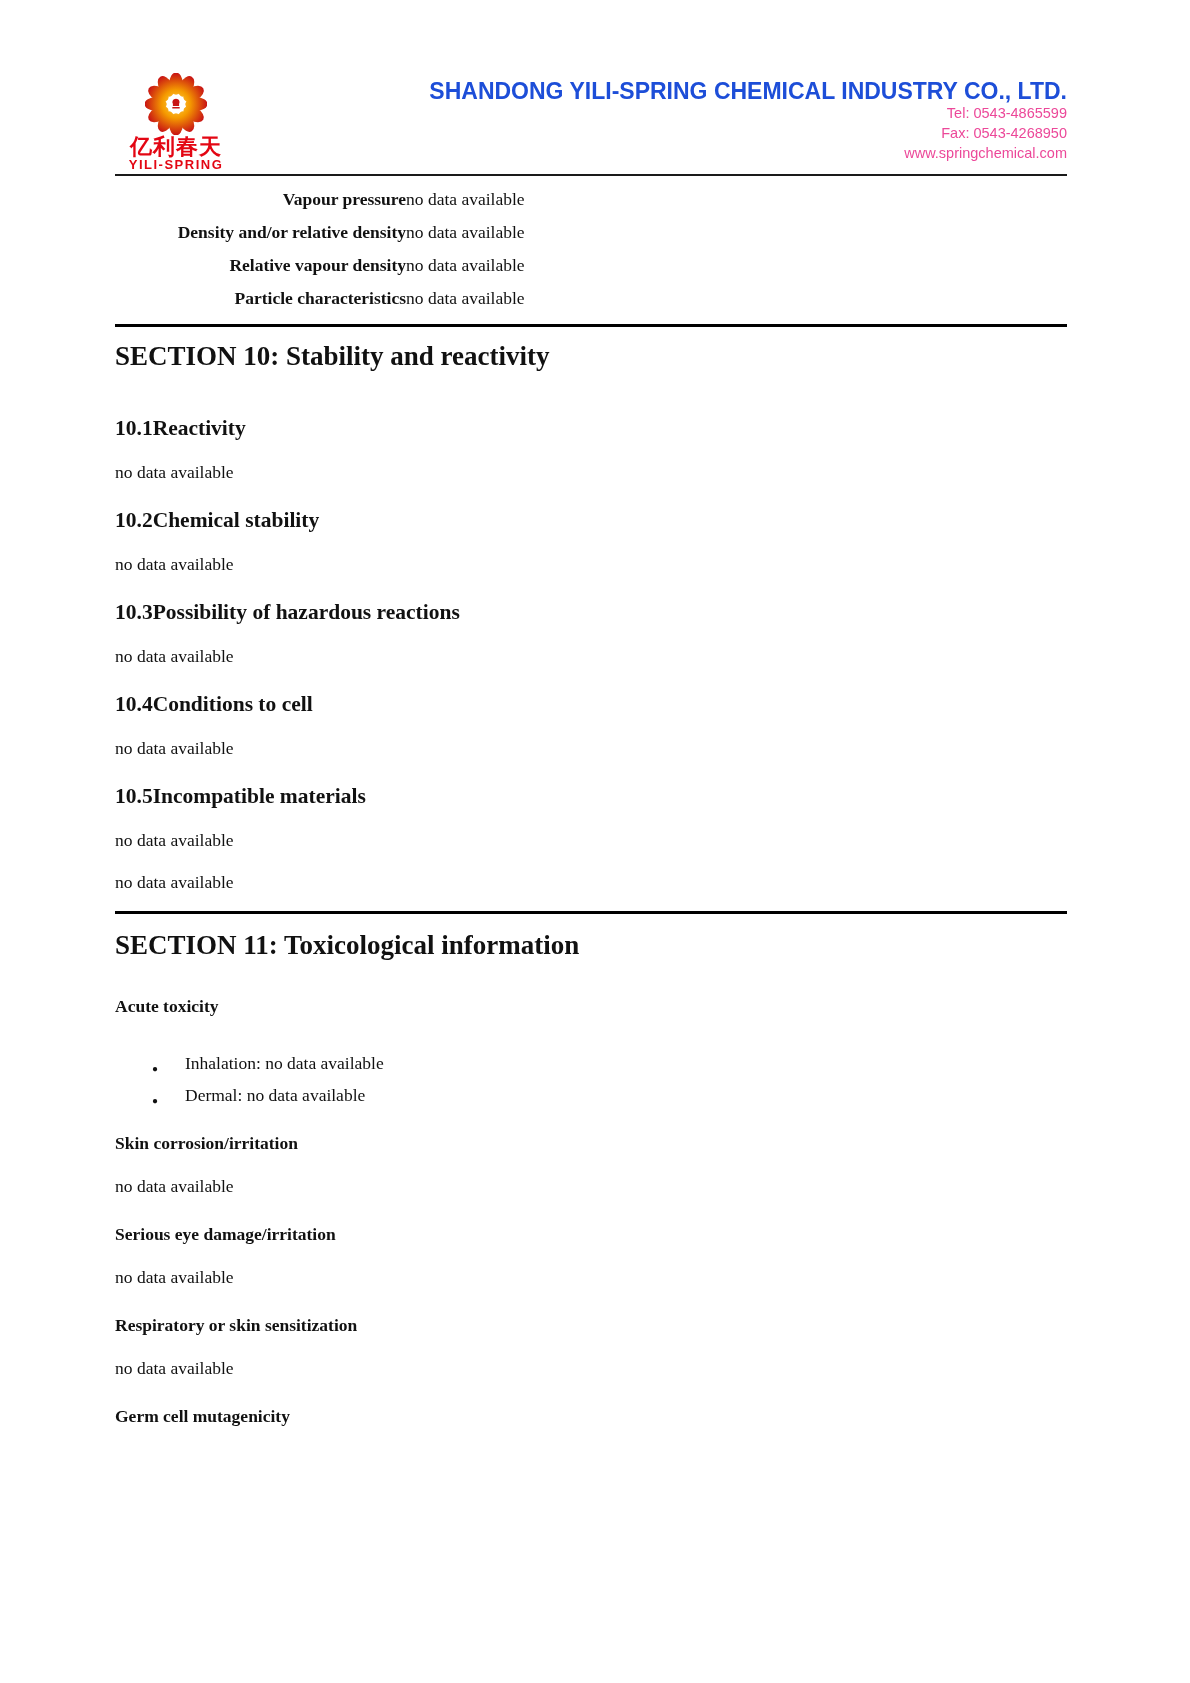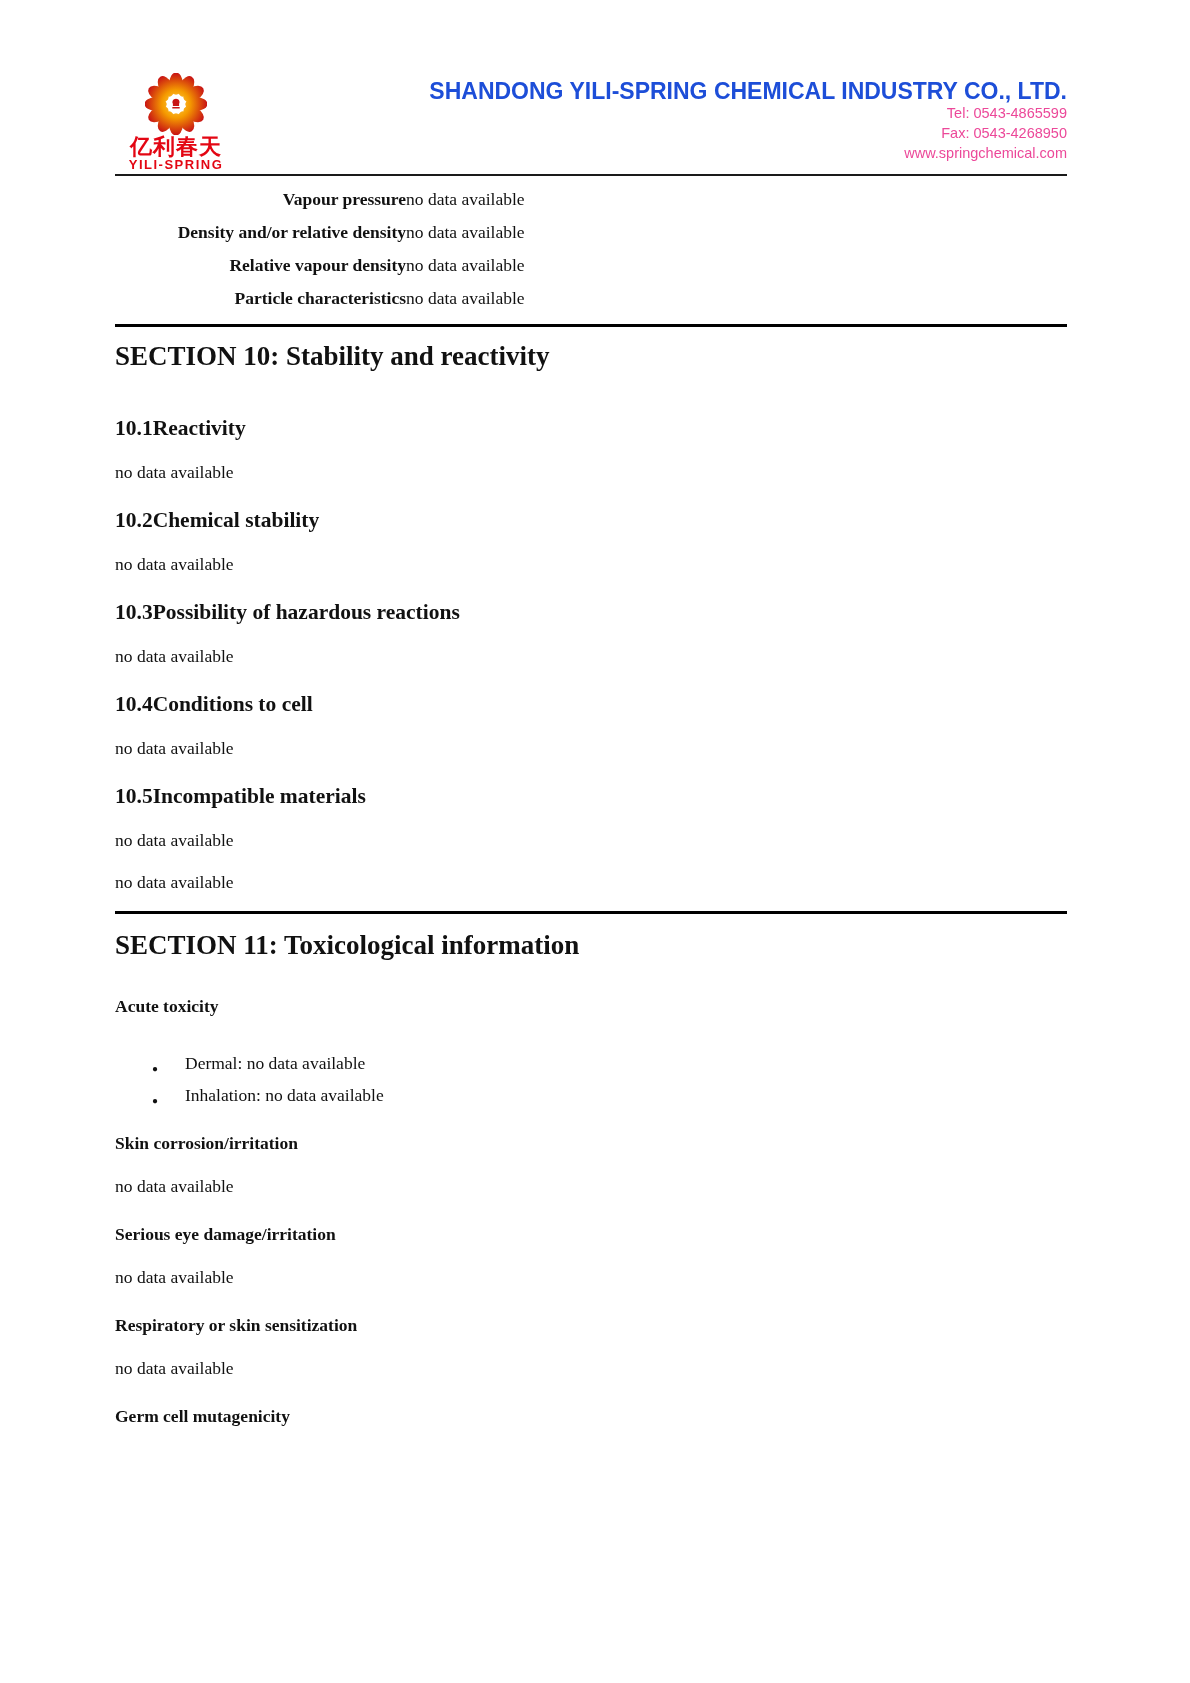--- a/index.html
+++ b/index.html
@@ -148,22 +148,22 @@
 
     <div class="nd">no data available</div>
 
     <hr class="divider2">
 
     <h1 class="sec-title s11">SECTION 11: Toxicological information</h1>
 
     <div class="tox-heading">Acute toxicity</div>
 
     <ul class="bullets">
+      <li>Inhalation: no data available</li>
       <li>Dermal: no data available</li>
-      <li>Inhalation: no data available</li>
     </ul>
 
     <div class="entry-heading">Skin corrosion/irritation</div>
     <div class="entry-body">no data available</div>
 
     <div class="entry-heading">Serious eye damage/irritation</div>
     <div class="entry-body">no data available</div>
 
     <div class="entry-heading">Respiratory or skin sensitization</div>
     <div class="entry-body">no data available</div>

